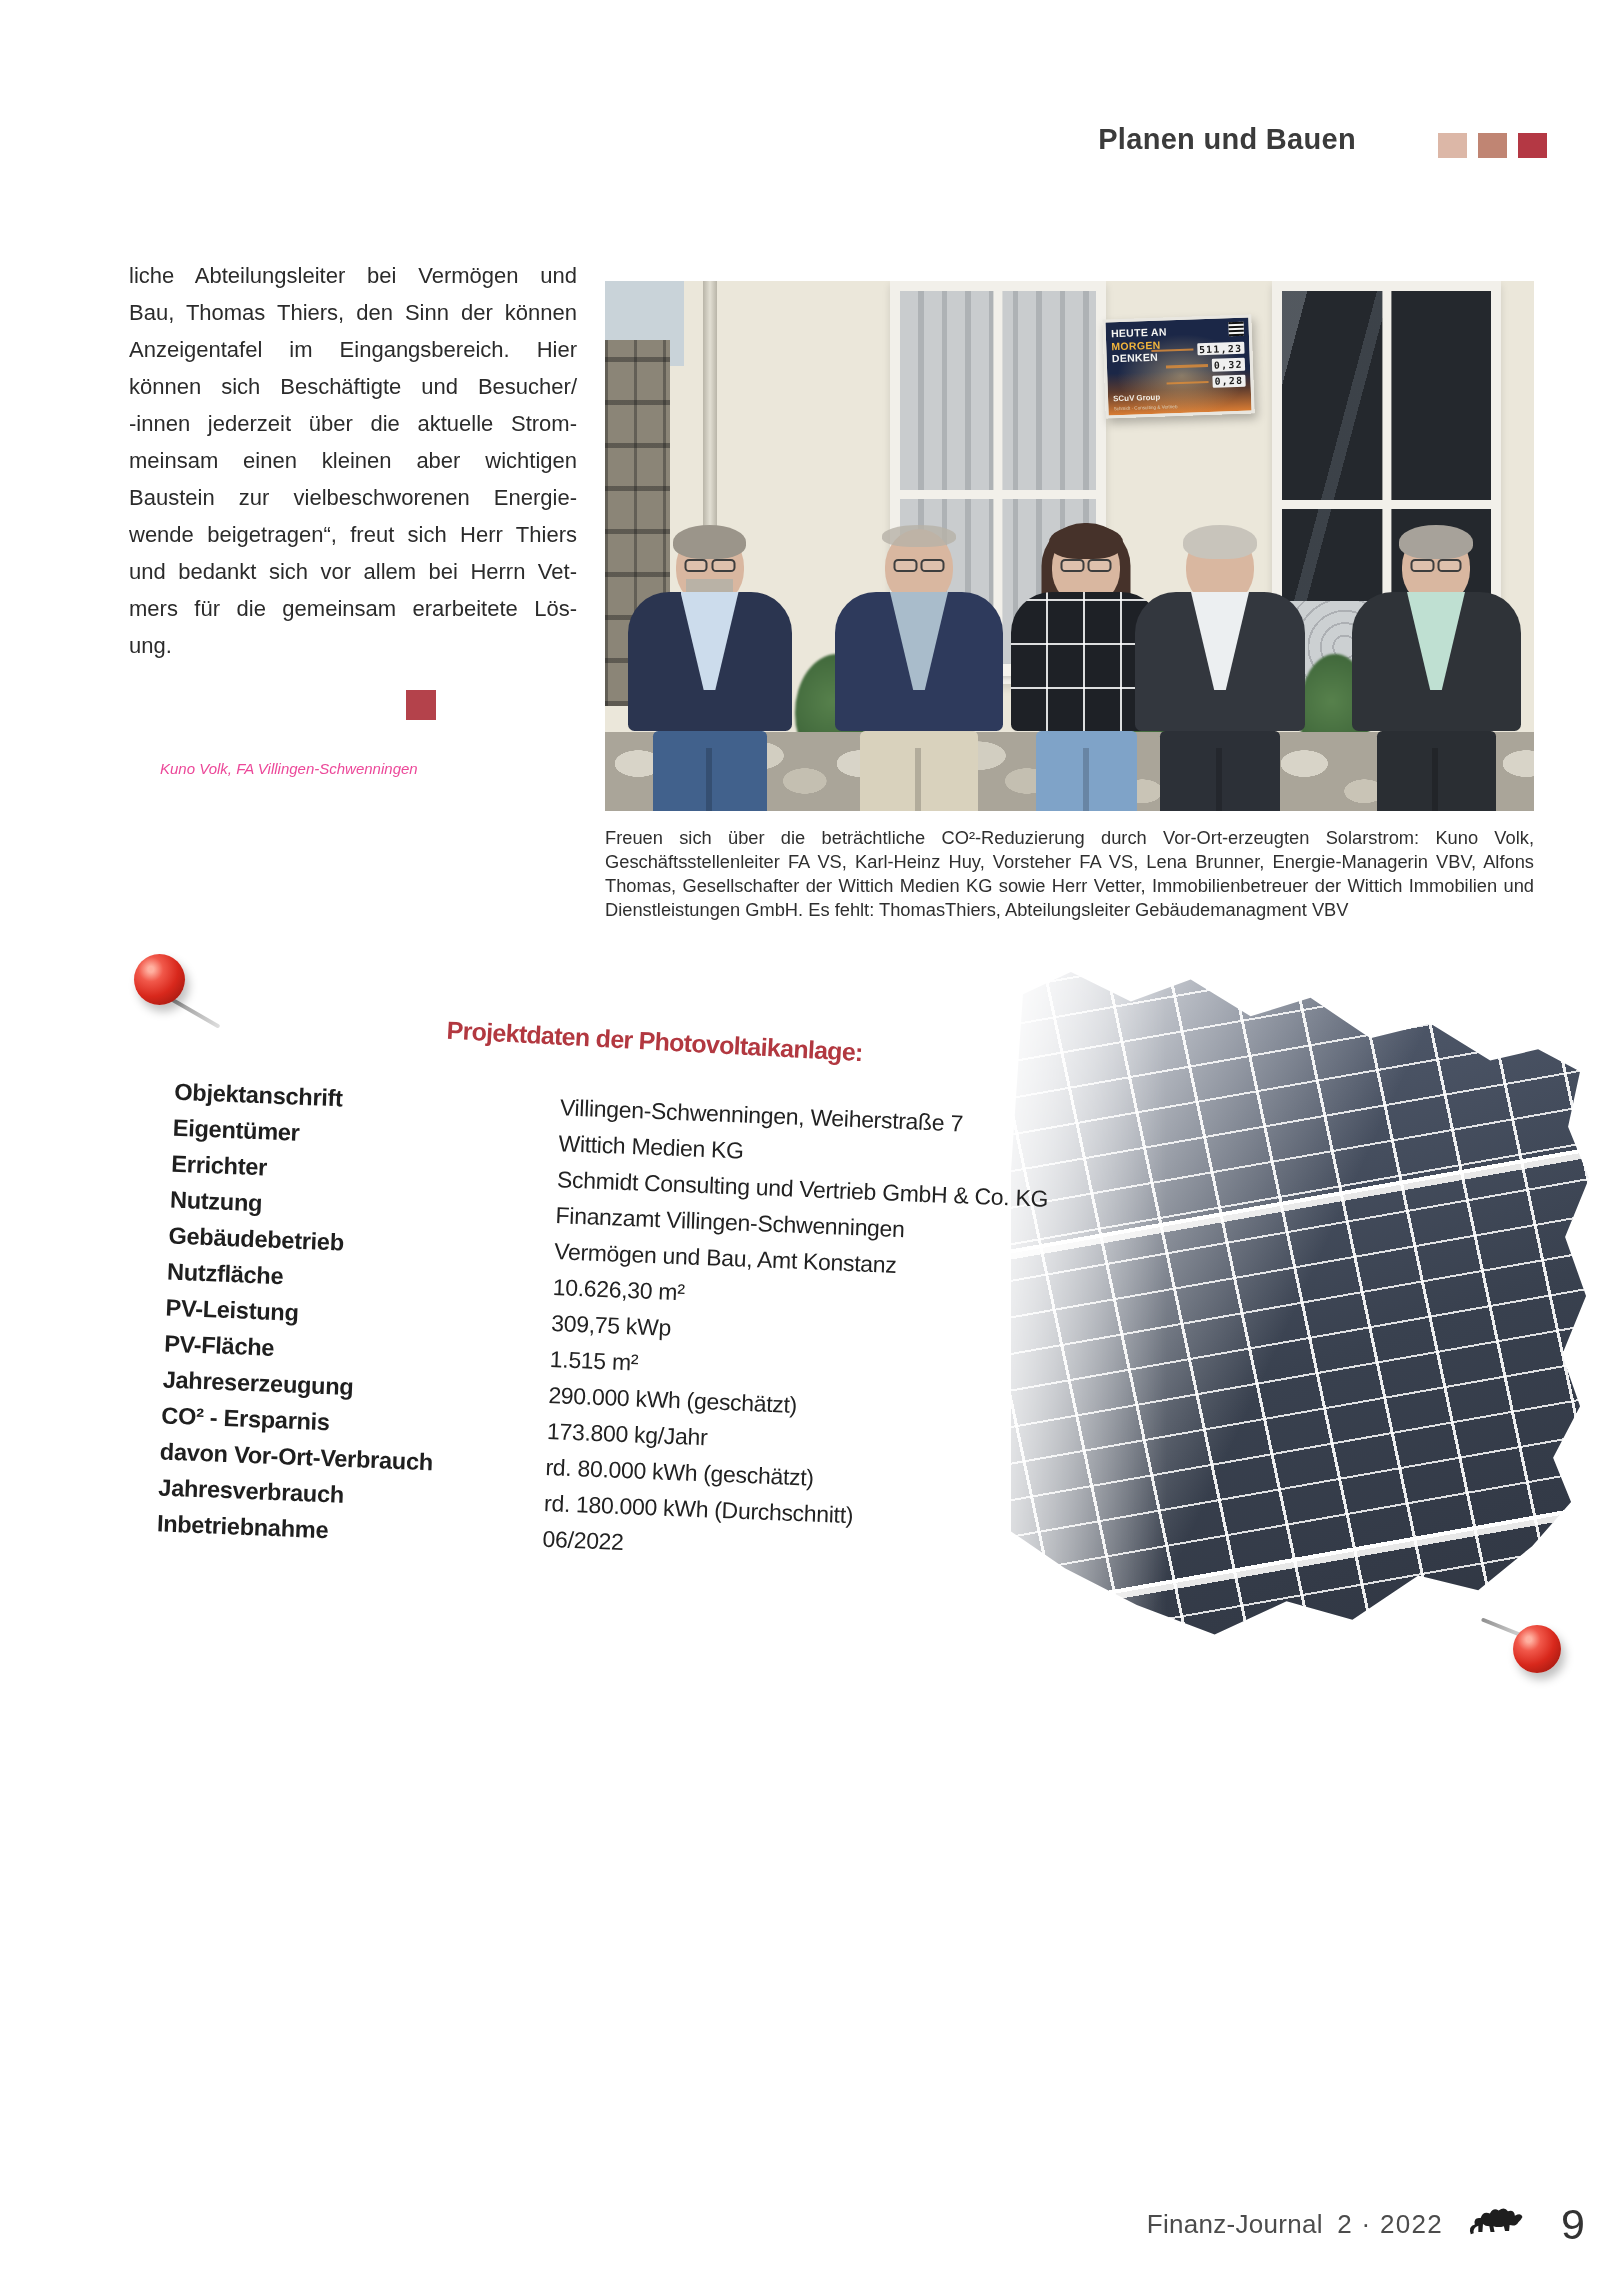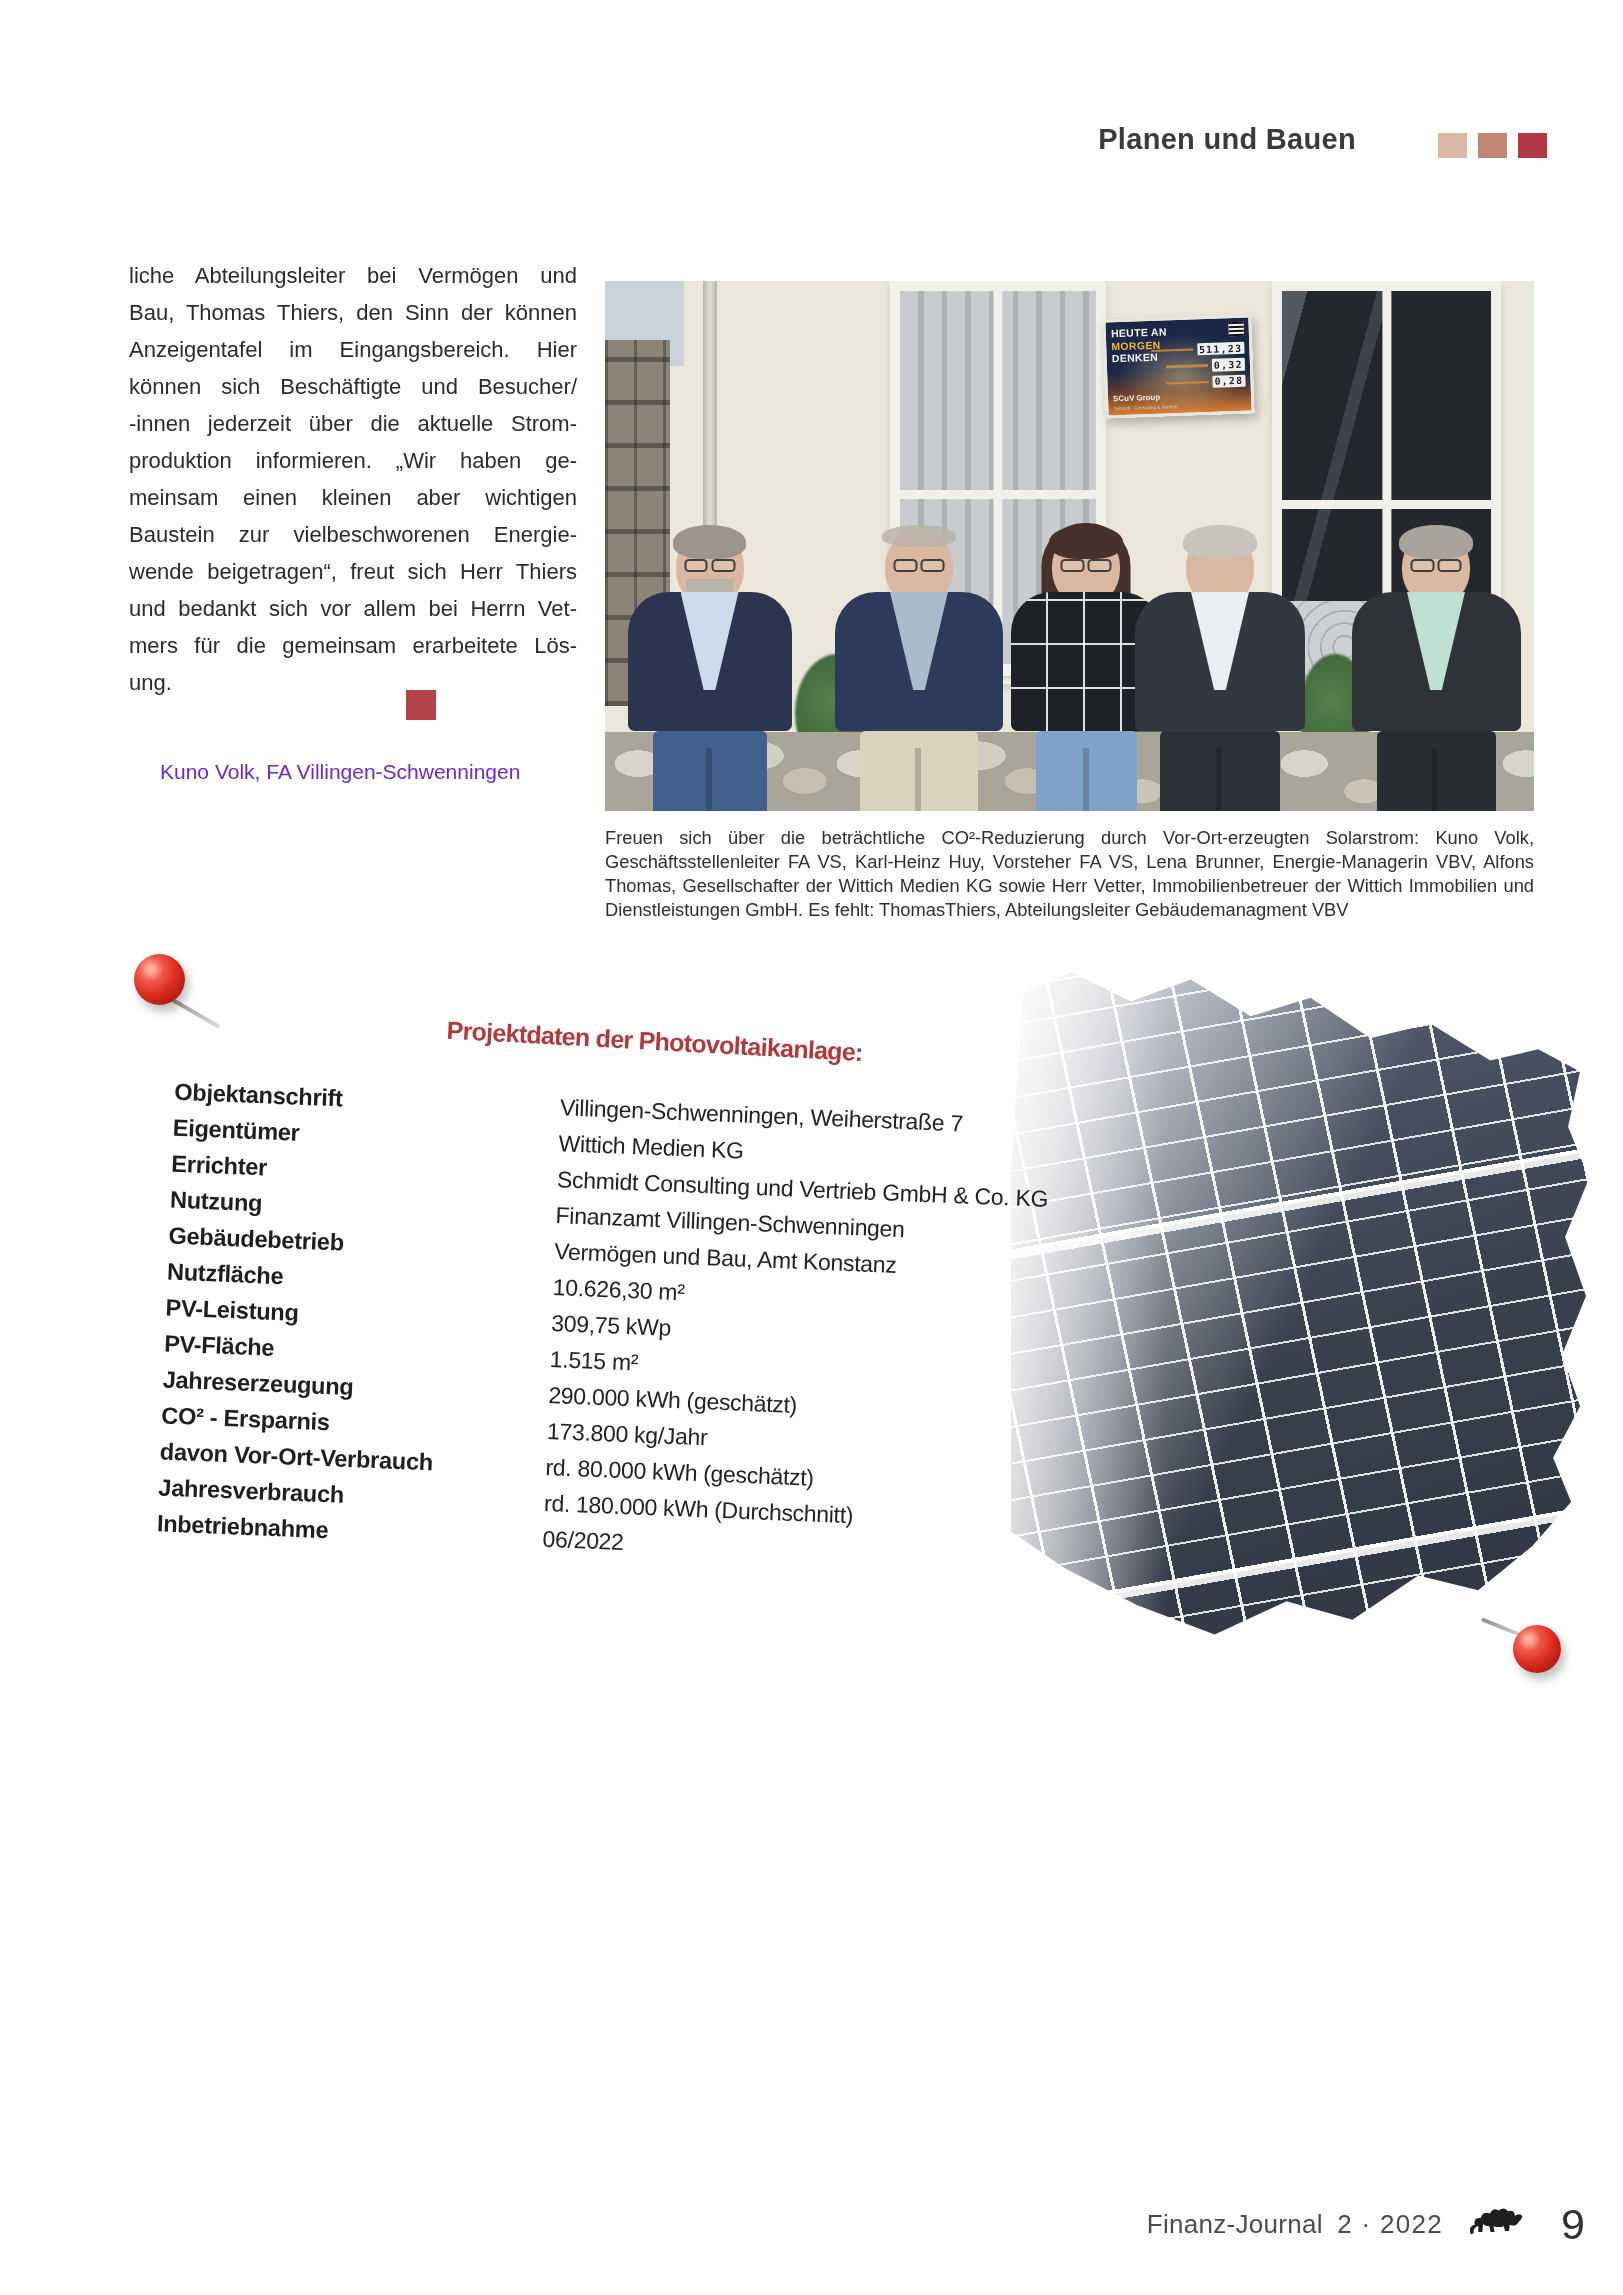--- a/index.html
+++ b/index.html
@@ -10,21 +10,21 @@
   .hdr-title{position:absolute;top:123px;right:267px;font-size:29px;font-weight:bold;color:#3b3b3b;letter-spacing:0.3px;}
   .hdr-squares{position:absolute;top:133px;right:76px;display:flex;gap:10.5px;}
   .hdr-squares i{display:block;width:29.4px;height:25px;}
   .sq1{background:#dcb7a7;} .sq2{background:#c08573;} .sq3{background:#b43844;}
 
   
   .article{position:absolute;left:105px;top:257px;width:472px;font-size:22px;line-height:37px;color:#2b2b2b;}
   .jline{text-align:justify;text-align-last:justify;white-space:normal;margin-left:24px;}
   .article .jline:last-child{text-align-last:left;}
   .end-mark{position:absolute;left:406px;top:690px;width:30px;height:30px;background:#b4424b;}
-  .byline{position:absolute;left:160px;top:760px;font-size:21px;color:#6d28d9;}
+  .byline{position:absolute;left:160px;top:760px;font-size:15px;color:#ec4899;font-style:italic;}
 
   
   .photo{position:absolute;left:605px;top:281px;width:929px;height:530px;background:#ebe7da;overflow:hidden;}
   .ph-sky{position:absolute;left:0;top:0;width:79px;height:85px;background:#c9d3d9;}
   .ph-annex{position:absolute;left:0;top:59px;width:65px;height:366px;
     background:repeating-linear-gradient(0deg,rgba(25,25,25,.40) 0 5.2px,rgba(0,0,0,0) 5.2px 43px),
                repeating-linear-gradient(90deg,rgba(25,25,25,.35) 0 3.3px,rgba(0,0,0,0) 3.3px 29px),#8b8577;}
   .ph-pipe{position:absolute;left:98px;top:0;width:14.4px;height:380px;background:linear-gradient(90deg,#b9b5a8,#e2dfd3 50%,#b9b5a8);}
   .win{position:absolute;top:0;border:10.5px solid #f2f0ea;box-shadow:0 3.9px 7.9px rgba(0,0,0,.12);}
   .win1{left:285px;width:196px;height:383px;background:repeating-linear-gradient(90deg,#c9ccce 0 18.3px,#aeb2b5 18.3px 23.6px);}
@@ -134,21 +134,20 @@
     <i class="sq3"></i>
   </div>
 
   <div class="article">
 
   <div class="jline">liche Abteilungsleiter bei Vermögen und</div>
       <div class="jline">Bau, Thomas Thiers, den Sinn der können</div>
       <div class="jline">Anzeigentafel im Eingangsbereich. Hier</div>
       <div class="jline">können sich Beschäftigte und Besucher/</div>
       <div class="jline">-innen jederzeit über die aktuelle Strom-</div>
-      <div class="jline">produktion informieren. „Wir haben ge-</div>
       <div class="jline">meinsam einen kleinen aber wichtigen</div>
       <div class="jline">Baustein zur vielbeschworenen Energie-</div>
       <div class="jline">wende beigetragen“, freut sich Herr Thiers</div>
       <div class="jline">und bedankt sich vor allem bei Herrn Vet-</div>
       <div class="jline">mers für die gemeinsam erarbeitete Lös-</div>
       <div class="jline">ung.</div>
     </div>
   <div class="end-mark"></div>
   <div class="byline">Kuno Volk, FA Villingen-Schwenningen</div>
 

